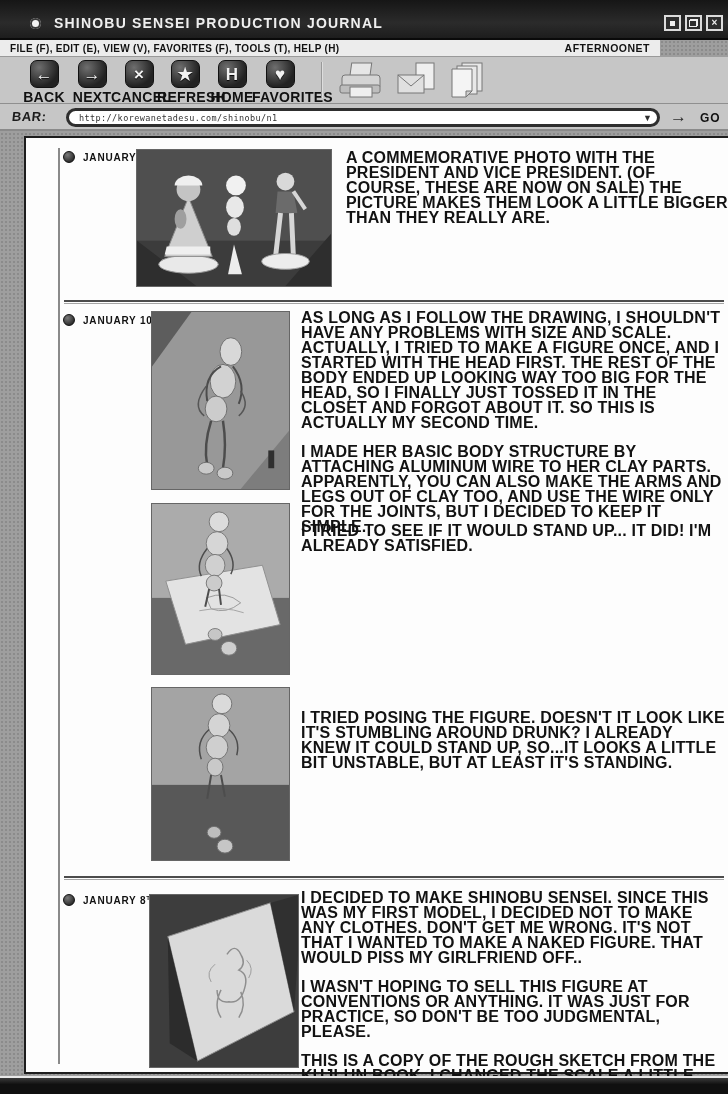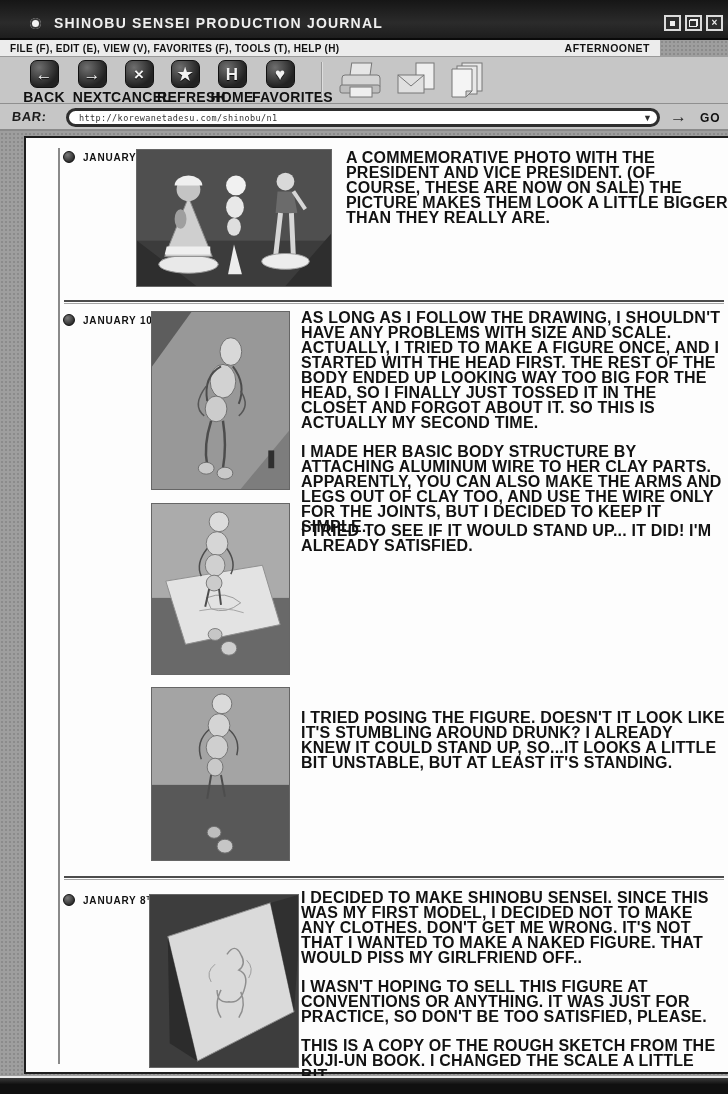--- a/index.html
+++ b/index.html
@@ -295,19 +295,19 @@
         <rect width="150" height="174" fill="#3d3d3d"></rect>
         <path d="M18 42 L122 8 L146 118 L48 168 Z" fill="#dadada" stroke="#909090"></path>
         <path d="M18 42 L48 168 L20 150 Z" fill="#2c2c2c"></path>
         <path d="M122 8 L150 0 L150 60 L146 118 Z" fill="#303030"></path>
         <path d="M78 60 q8 -12 14 0 q6 10 -2 16 q10 4 6 18 q-4 16 -16 14 q-12 2 -12 -12 M72 96 q-8 16 0 28 M92 98 q6 14 -2 26" fill="none" stroke="#8e8e8e" stroke-width="1.5"></path>
         <path d="M66 70 q-10 8 -4 18 M98 66 q8 8 2 18" fill="none" stroke="#9b9b9b"></path>
       </svg>
     </div>
     <div class="text-col" style="left:275px; top:752px; width:426px">
       <p>I DECIDED TO MAKE SHINOBU SENSEI. SINCE THIS WAS MY FIRST MODEL, I DECIDED NOT TO MAKE ANY CLOTHES. DON'T GET ME WRONG. IT'S NOT THAT I WANTED TO MAKE A NAKED FIGURE. THAT WOULD PISS MY GIRLFRIEND OFF..</p>
-      <p>I WASN'T HOPING TO SELL THIS FIGURE AT CONVENTIONS OR ANYTHING. IT WAS JUST FOR PRACTICE, SO DON'T BE TOO SATISFIED, PLEASE.</p>
+      <p>I WASN'T HOPING TO SELL THIS FIGURE AT CONVENTIONS OR ANYTHING. IT WAS JUST FOR PRACTICE, SO DON'T BE TOO JUDGMENTAL, PLEASE.</p>
       <p>THIS IS A COPY OF THE ROUGH SKETCH FROM THE KUJI-UN BOOK. I CHANGED THE SCALE A LITTLE BIT.</p>
     </div>
   </div>
 </div>
 
 <div class="abs bottom-bar"></div>
 
 </body></html>

